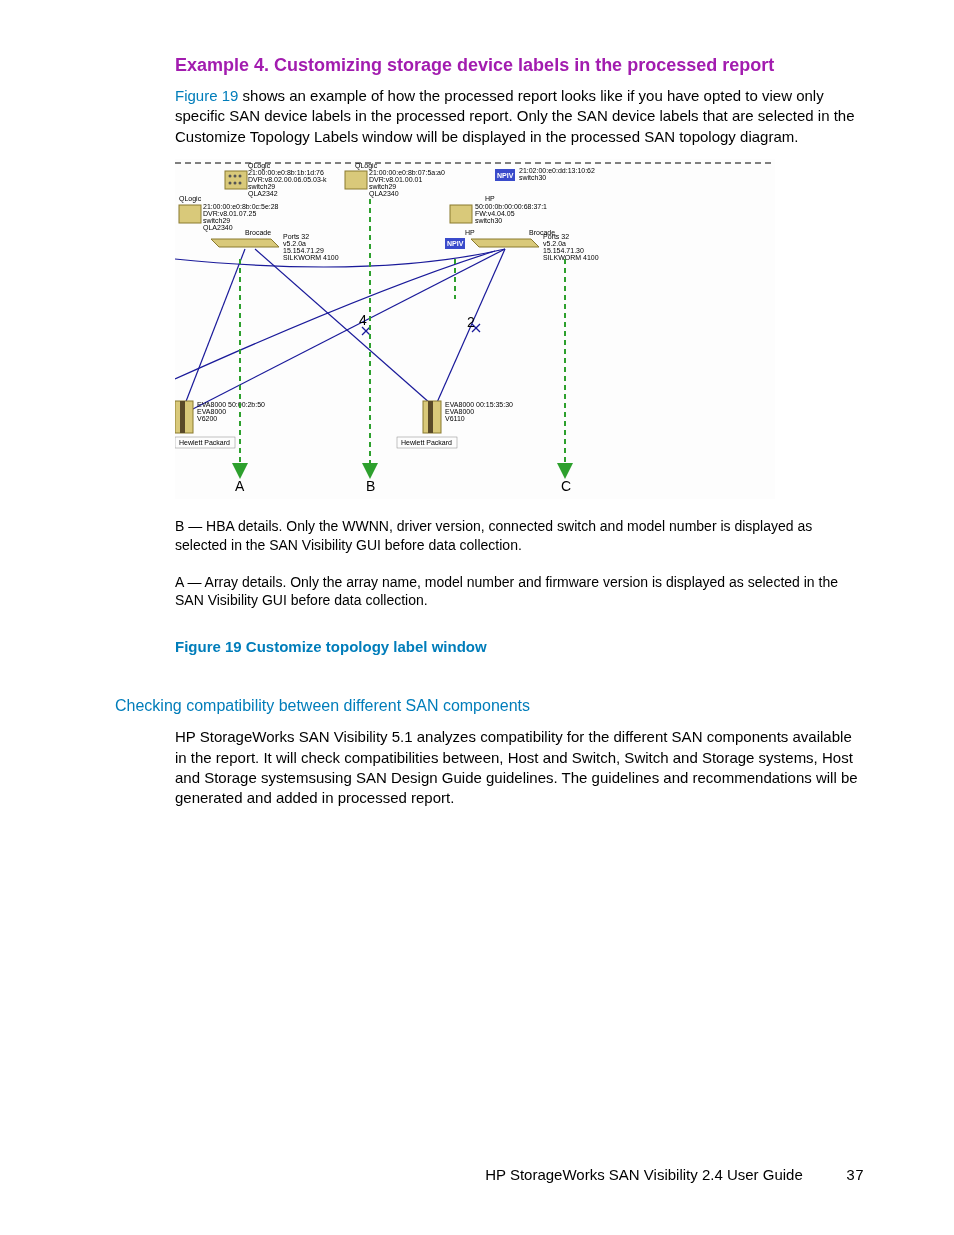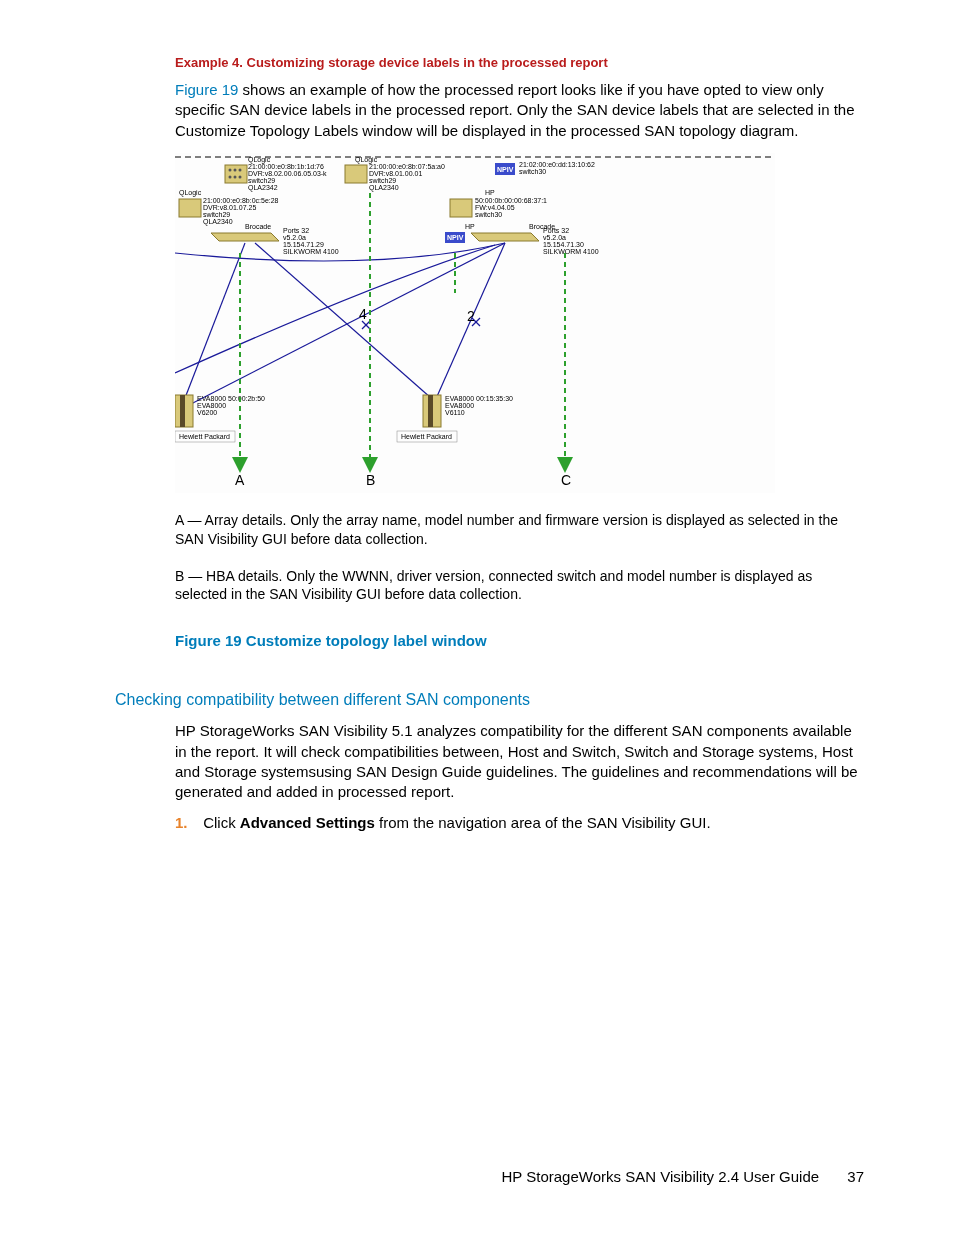--- a/index.html
+++ b/index.html
@@ -10,23 +10,23 @@
     color: #000;
     width: 954px;
     height: 1235px;
     position: relative;
   }
   .page {
     padding: 55px 90px 50px 115px;
     box-sizing: border-box;
   }
   .example-heading {
-    color: #b91c1c;
+    color: #a21caf;
     font-weight: bold;
-    font-size: 13px;
+    font-size: 18px;
     margin: 0 0 10px 60px;
   }
   .para {
     font-size: 15px;
     line-height: 1.35;
     margin: 0 0 12px 60px;
   }
   .figure-link {
     color: #007dba;
     text-decoration: none;
@@ -73,21 +73,21 @@
     font-weight: bold;
     display: inline-block;
     width: 24px;
   }
   .footer {
     position: absolute;
     bottom: 50px;
     right: 90px;
     font-size: 15px;
   }
-  .footer .pg { margin-left: 24px; }
+  .footer .pg { margin-left: 39px; font-family: Liberation Mono, monospace; }
 </style>
 </head>
 <body>
 
 <div class="page">
   <div class="example-heading">Example 4. Customizing storage device labels in the processed report</div>
 
   <p class="para">
     <a href="#" class="figure-link">Figure 19</a><span> shows an example of how the processed report looks like if you have opted to view only specific SAN device labels in the processed report. Only the SAN device labels that are selected in the Customize Topology Labels window will be displayed in the processed SAN topology diagram.</span>
   </p>
@@ -191,31 +191,27 @@
       <line class="green-arrow" stroke-dasharray="5 4" x1="195" y1="40" x2="195" y2="312" marker-end="url(#gr)"></line>
       <line class="green-arrow" stroke-dasharray="5 4" x1="390" y1="100" x2="390" y2="312" marker-end="url(#gr)"></line>
       <line class="green-arrow" stroke-dasharray="5 4" x1="280" y1="100" x2="280" y2="140"></line>
 
       <text class="letter" x="60" y="332">A</text>
       <text class="letter" x="191" y="332">B</text>
       <text class="letter" x="386" y="332">C</text>
     </svg>
   </div>
 
+  <div class="legend-block">B — HBA details. Only the WWNN, driver version, connected switch and model number is displayed as selected in the SAN Visibility GUI before data collection.</div>
   <div class="legend-block">A — Array details. Only the array name, model number and firmware version is displayed as selected in the SAN Visibility GUI before data collection.</div>
-  <div class="legend-block">B — HBA details. Only the WWNN, driver version, connected switch and model number is displayed as selected in the SAN Visibility GUI before data collection.</div>
 
   <div class="figure-caption">Figure 19 Customize topology label window</div>
 
   <h2 class="section-heading">Checking compatibility between different SAN components</h2>
 
   <p class="para">HP StorageWorks SAN Visibility 5.1 analyzes compatibility for the different SAN components available in the report. It will check compatibilities between, Host and Switch, Switch and Storage systems, Host and Storage systemsusing SAN Design Guide guidelines. The guidelines and recommendations will be generated and added in processed report.</p>
 
-  <div class="step-line">
-    <span class="step-num">1.</span>
-    <span>Click </span><b>Advanced Settings</b><span> from the navigation area of the SAN Visibility GUI.</span>
-  </div>
 </div>
 
 <div class="footer">
   <span>HP StorageWorks SAN Visibility 2.4 User Guide</span>
   <span class="pg">37</span>
 </div>
 
 </body></html>

